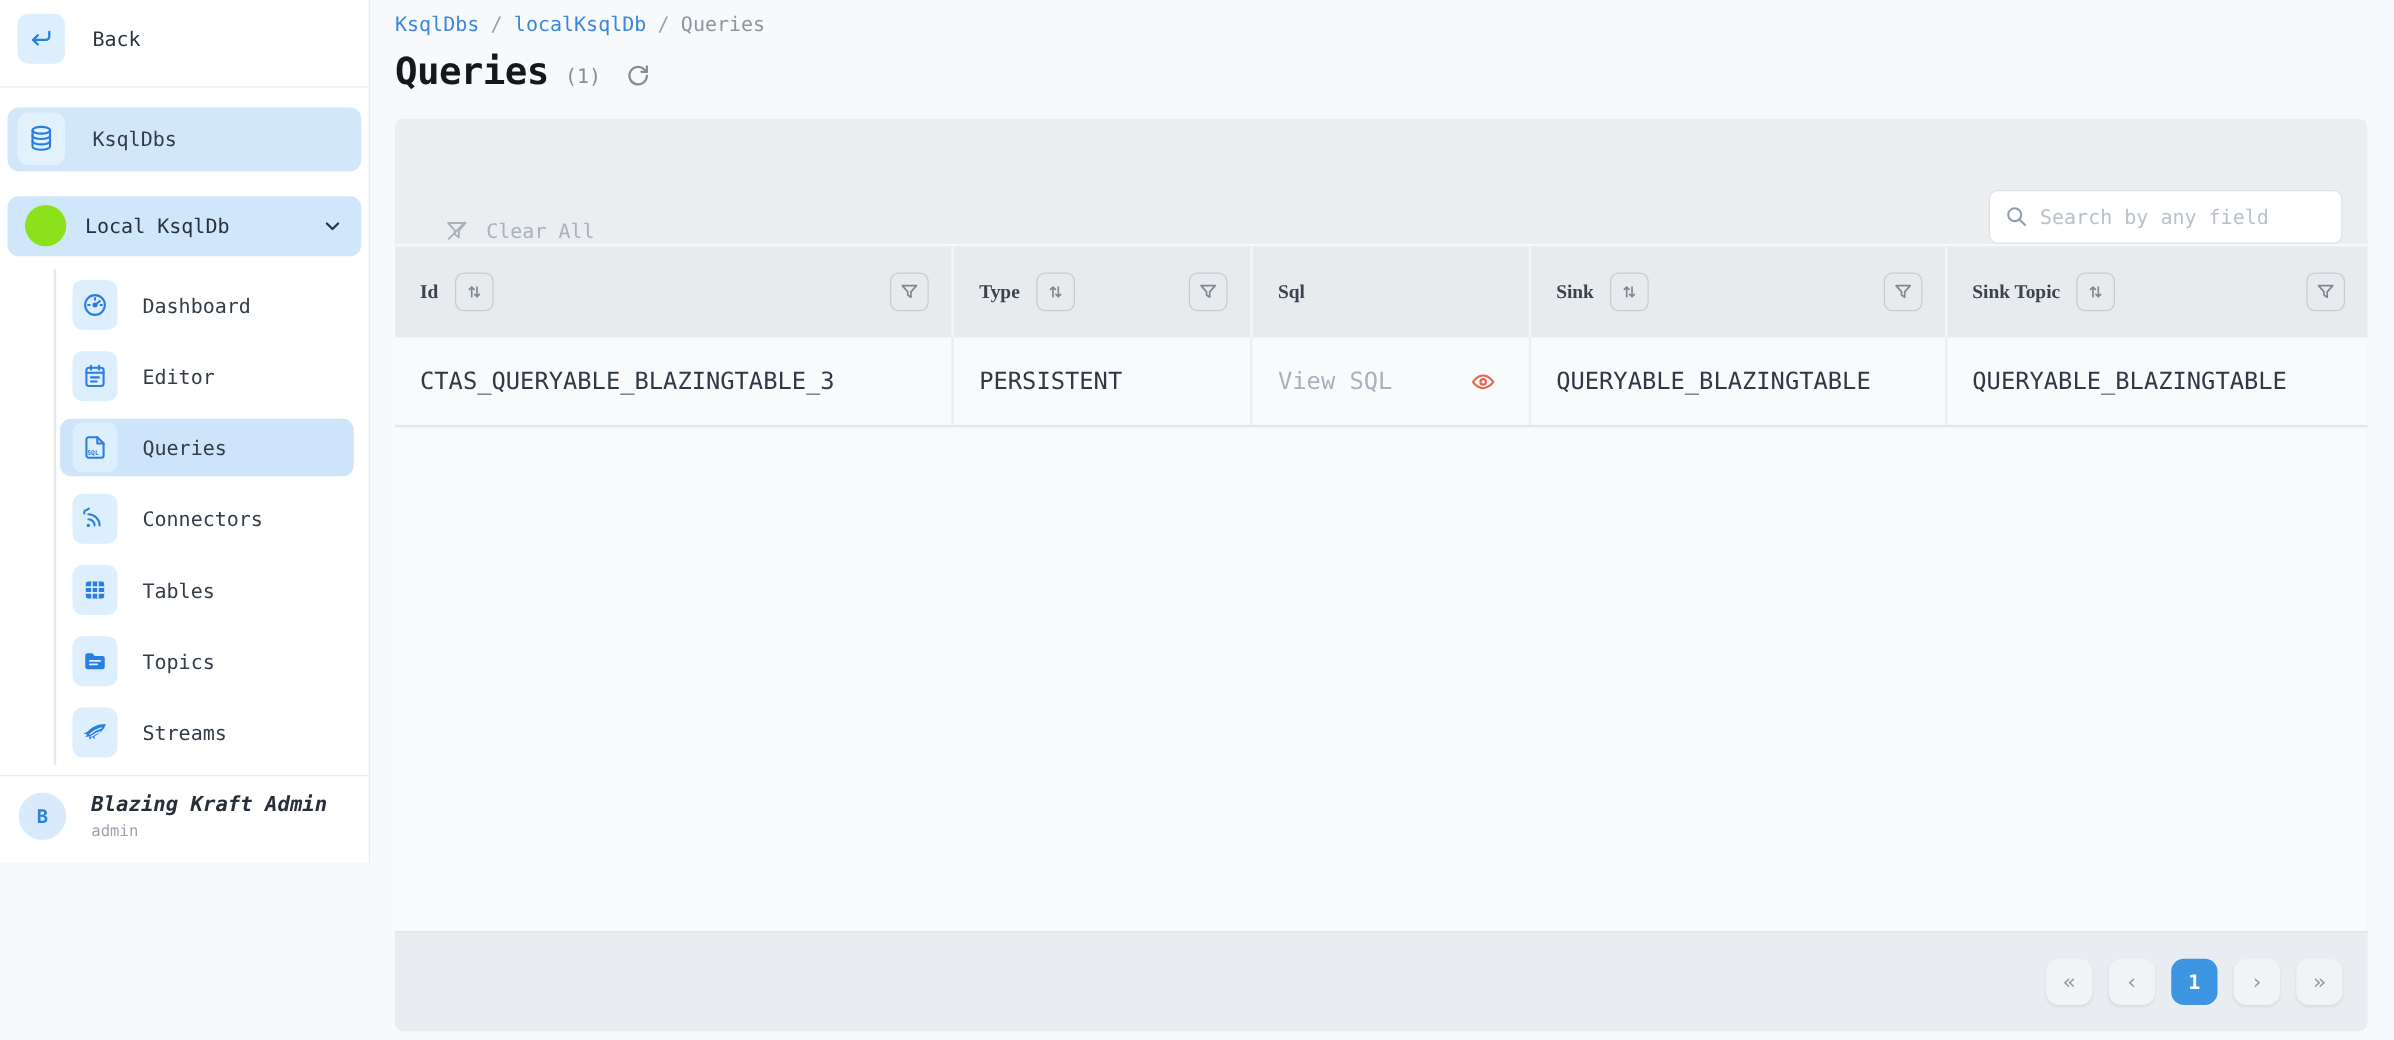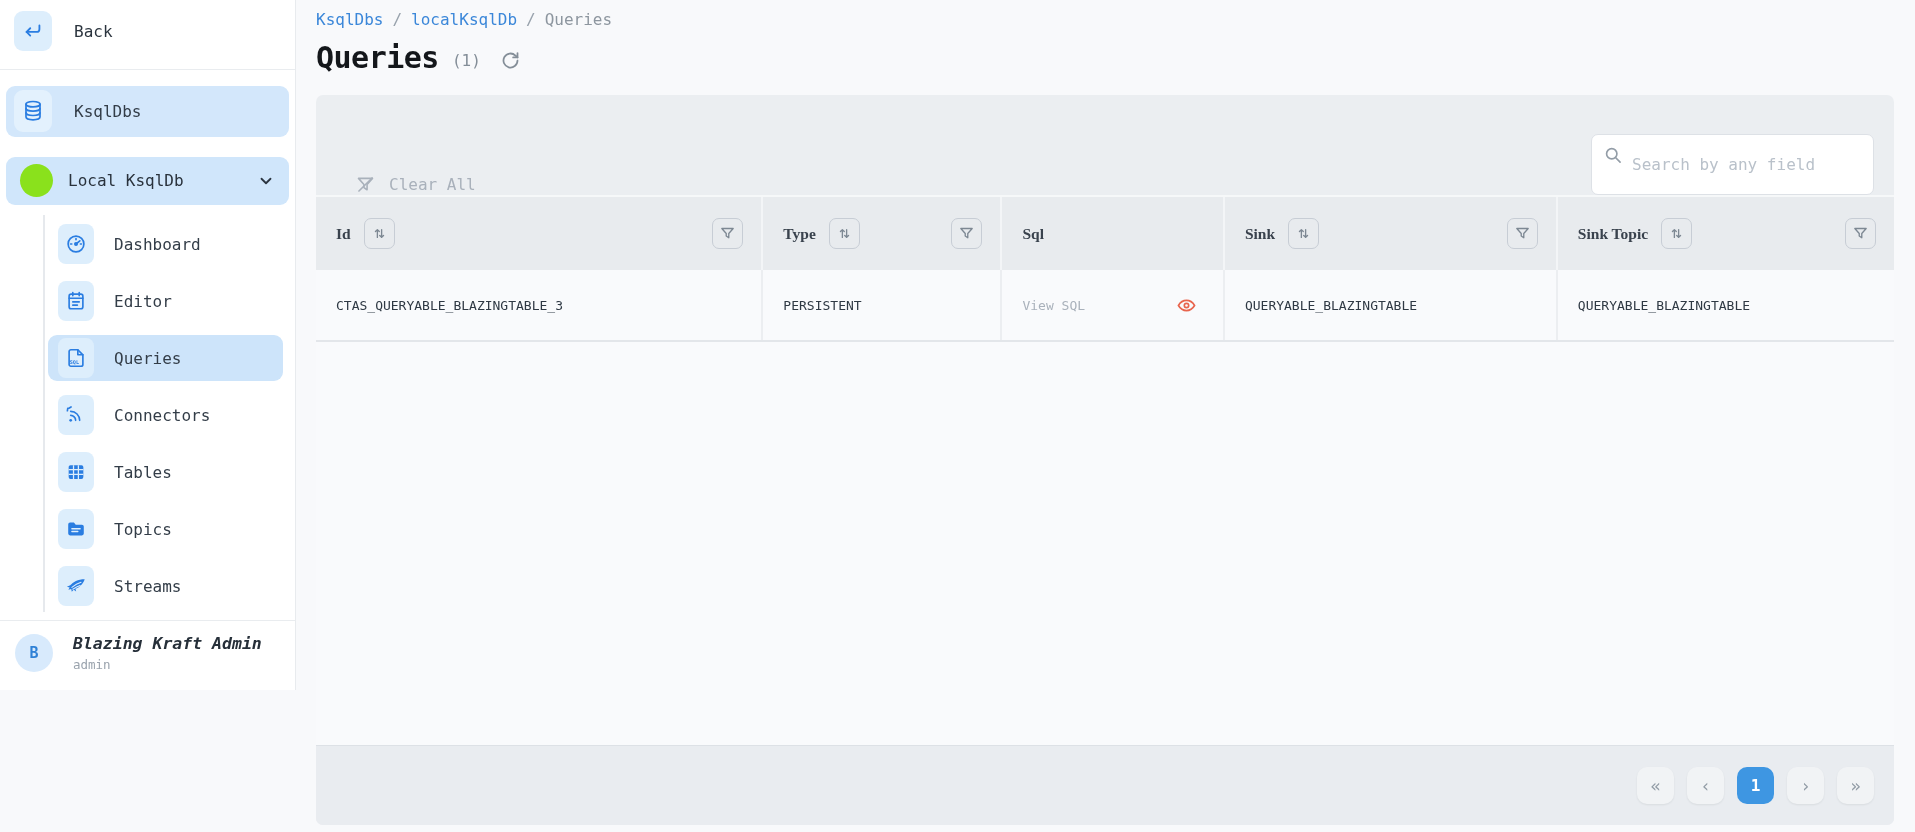--- a/index.html
+++ b/index.html
@@ -53,38 +53,38 @@
   .crumb-current { color:#8d969f; }
   .title-row { display:flex; align-items:center; gap:13px; margin-top:3px; height:44px; }
   .page-title { font-size:30px; font-weight:700; color:#14171b; letter-spacing:-0.5px; }
   .title-count { font-size:16px; color:#848e98; padding-top:6px; }
   .refresh-btn { color:#848e98; margin-left:6px; padding-top:6px; cursor:pointer; }
 
   .panel { margin-top:16px; height:730px; background:#ebeef1; border-radius:7px;
            display:flex; flex-direction:column; overflow:hidden; }
   .toolbar { height:100px; display:flex; align-items:flex-end; padding:0 20px 0 39px; }
   .clear-all { display:flex; align-items:center; gap:13px; color:#a9b1bb; font-size:16px; cursor:pointer; }
-  .searchbox { margin-left:auto; position:relative; width:283px; height:61px; }
+  .searchbox { margin-left:auto; position:relative; width:283px; height:43px; }
   .searchbox input { width:100%; height:100%; border:1px solid #dde1e6; border-radius:7px;
                      background:#fff; padding:0 10px 0 40px; font:inherit; font-size:16px; color:#39424d; }
   .searchbox input::placeholder { color:#b9c1ca; }
   .search-icon { position:absolute; left:12px; top:11px; color:#939da7; pointer-events:none; }
 
   .thead { height:75px; background:#e8ebee; border-top:2px solid #f6f8f9; display:flex; }
   .th { display:flex; align-items:center; padding:0 18px 0 20px; border-right:2px solid #f3f5f7;font-family:Liberation Serif, serif; }
   .th:last-child { border-right:none; }
   .th-label { font-size:15.5px; font-weight:700; color:#39424d; margin-right:13px; white-space:nowrap; }
   .icon-btn { width:31px; height:31px; border:1px solid #c7cdd5; border-radius:7px; background:transparent;
               color:#7d8893; display:flex; align-items:center; justify-content:center; cursor:pointer; flex:none; }
   .filter-pos { margin-left:auto; }
   .col-id { width:28.35%; } .col-type { width:15.15%;text-align:center; } .col-sql { width:14.1%; }
   .col-sink { width:21.1%; } .col-sinktopic { flex:1;align-items:center; }
 
   .trow { height:72px; background:#f9fafc; display:flex; border-bottom:2px solid #e3e6ea; }
-  .td { display:flex; align-items:center; padding:0 18px 0 20px; font-size:13px; color:#2f3944;
+  .td { display:flex; align-items:center; padding:0 18px 0 20px; font-size:19px; color:#2f3944;
         border-right:2px solid #eceef1; white-space:nowrap; overflow:hidden; }
   .td:last-child { border-right:none; }
   .view-sql-label { color:#a9b1bb; }
   .eye-wrap { margin-left:auto; margin-right:8px; color:#e8644d; cursor:pointer; }
 
   .tbody-empty { flex:1; background:#f9fafc; }
 
   .tfoot { height:80px; background:#e9ecf0; border-top:1px solid #dde1e6;
            display:flex; align-items:center; justify-content:flex-end; gap:13px; padding:0 20px; }
   .page-btn { width:37px; height:37px; border-radius:10px; background:#f1f3f5; color:#929ca6;

